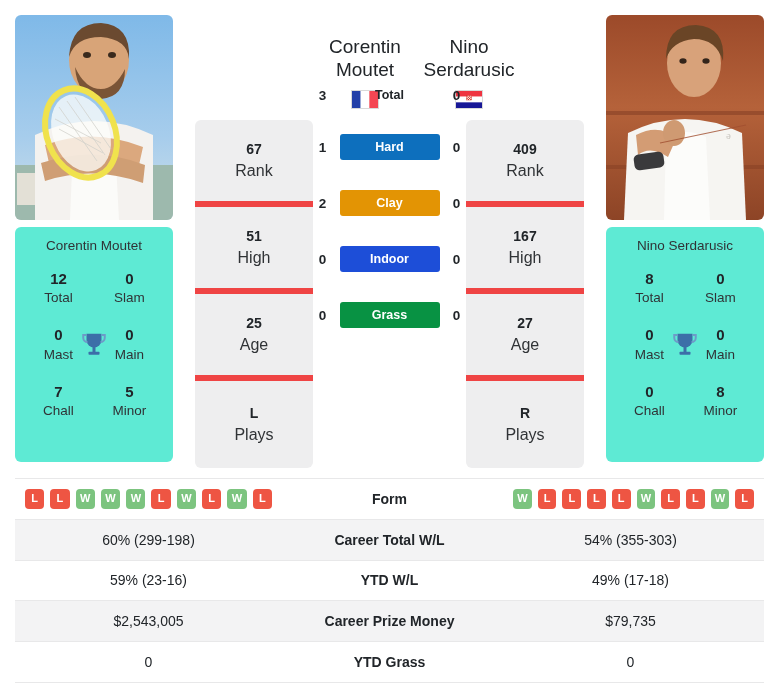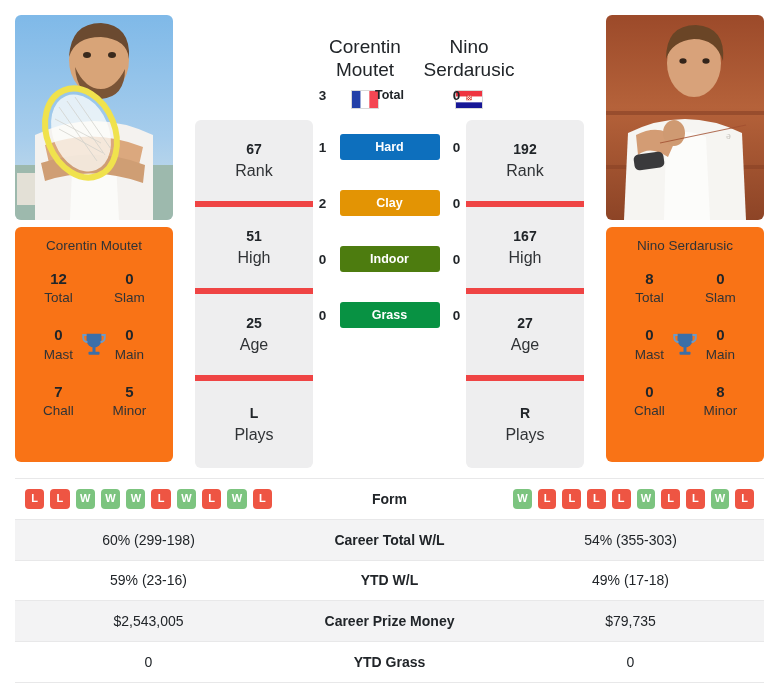--- a/index.html
+++ b/index.html
@@ -29,21 +29,21 @@
     width: 158px;
     height: 205px;
     border-radius: 6px;
     overflow: hidden;
     position: relative;
   }
   .photo svg { display: block; width: 100%; height: 100%; }
 
   .player-card {
     margin-top: 7px;
-    background: #f97316;
+    background: #5eead4;
     border-radius: 6px;
     padding: 11px 8px 14px 8px;
     height: 235px;
   }
   .card-name {
     text-align: center;
     font-size: 13.5px;
     color: #303336;
     margin-bottom: 16px;
   }
@@ -351,37 +351,37 @@
         <div class="h2h-row">
           <div class="h2h-score">2</div>
           <div class="h2h-mid">
             <span class="surface-badge" style="background:#e39404">Clay</span>
           </div>
           <div class="h2h-score">0</div>
         </div>
         <div class="h2h-row">
           <div class="h2h-score">0</div>
           <div class="h2h-mid">
-            <span class="surface-badge" style="background:#4d7c0f">Indoor</span>
+            <span class="surface-badge" style="background:#1d4ed8">Indoor</span>
           </div>
           <div class="h2h-score">0</div>
         </div>
         <div class="h2h-row">
           <div class="h2h-score">0</div>
           <div class="h2h-mid">
             <span class="surface-badge" style="background:#089243">Grass</span>
           </div>
           <div class="h2h-score">0</div>
         </div>
       </div>
     </div>
 
     <div class="stat-strip right">
       <div class="strip-cell">
-        <div class="num">192</div>
+        <div class="num">409</div>
         <div class="lbl">Rank</div>
       </div>
       <div class="strip-cell">
         <div class="num">167</div>
         <div class="lbl">High</div>
       </div>
       <div class="strip-cell">
         <div class="num">27</div>
         <div class="lbl">Age</div>
       </div>

